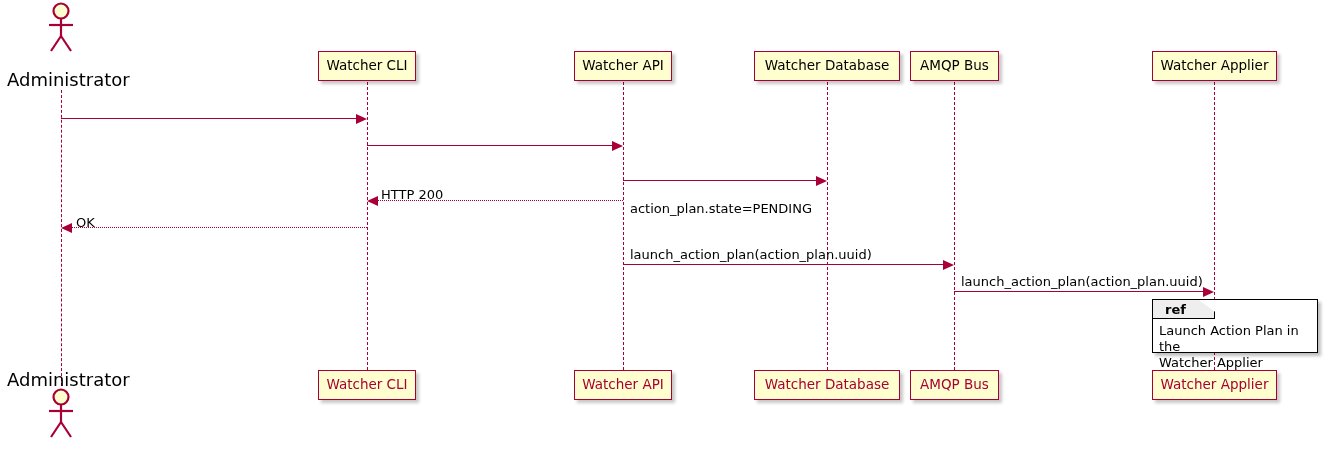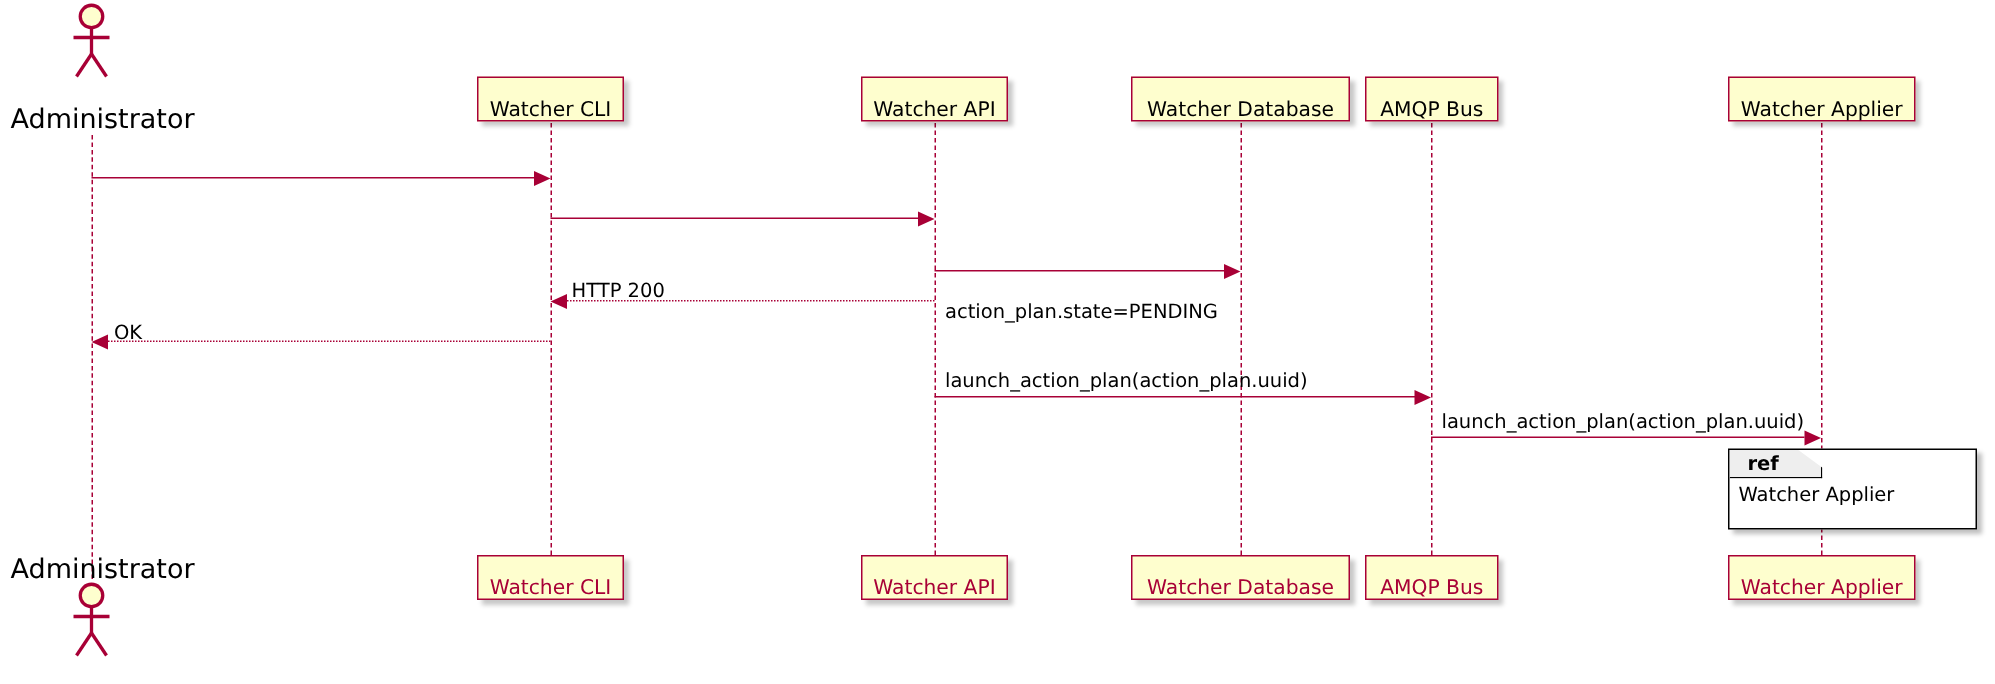--- a/index.html
+++ b/index.html
@@ -19,21 +19,21 @@
     overflow: hidden;
   }
   
   .pbox {
     position: absolute;
     box-sizing: border-box;
     background: #FEFECE;
     border: 1.5px solid #A80036;
     box-shadow: 3px 3px 3px rgba(0,0,0,0.22);
     display: flex;
-    align-items: flex-end;
+    align-items: center;
     justify-content: center;
     font-size: 13.5px;
     line-height: 1;
     white-space: nowrap;
     color: #000000;
     height: 30px;
   }
   .pbox.bottom {
     color: #A80036;
   }
@@ -195,20 +195,21 @@
 
   <div class="msg-label" style="left:961px; top:275px;">launch_action_plan(action_plan.uuid)</div>
   <div class="msg-line" style="left:954px; top:291px; width:249px;"></div>
   <div class="arrowhead right" style="left:1203px; top:286.5px;"></div>
 
   <div class="ref-box" style="left:1152px; top:299px; width:166px; height:54px;">
     <div class="ref-tab">
       <span class="ref-tab-label">ref</span>
     </div>
     <div class="ref-body">
+      <div>Launch Action Plan in the</div>
       <div>Watcher Applier</div>
     </div>
   </div>
 
   <div class="actor-label bottom" style="left:7px; top:371px;">Administrator</div>
   <div class="actor" style="left:45px; top:388px;">
     <svg width="32" height="52" viewBox="0 0 32 52">
       <g fill="none" stroke="#A80036" stroke-width="2.2">
         <circle cx="16" cy="9" r="7.5" fill="#FEFECE"></circle>
         <line x1="16" y1="17" x2="16" y2="34"></line>

